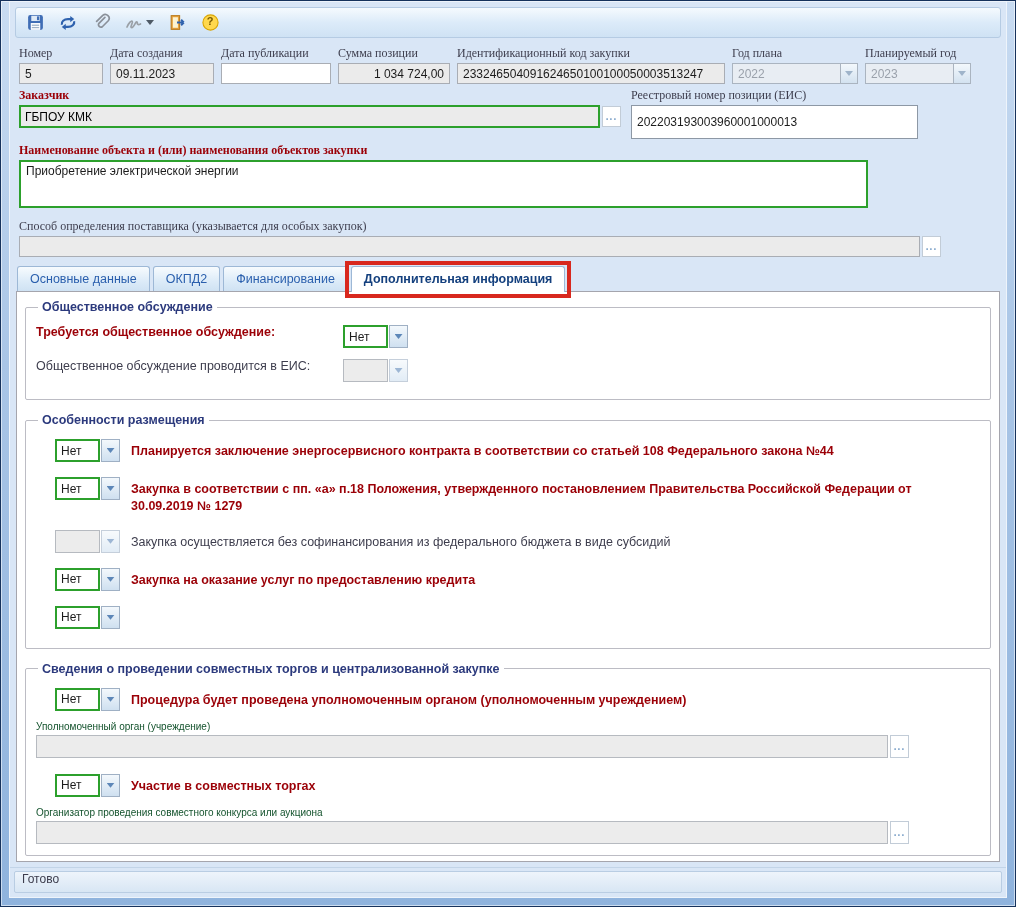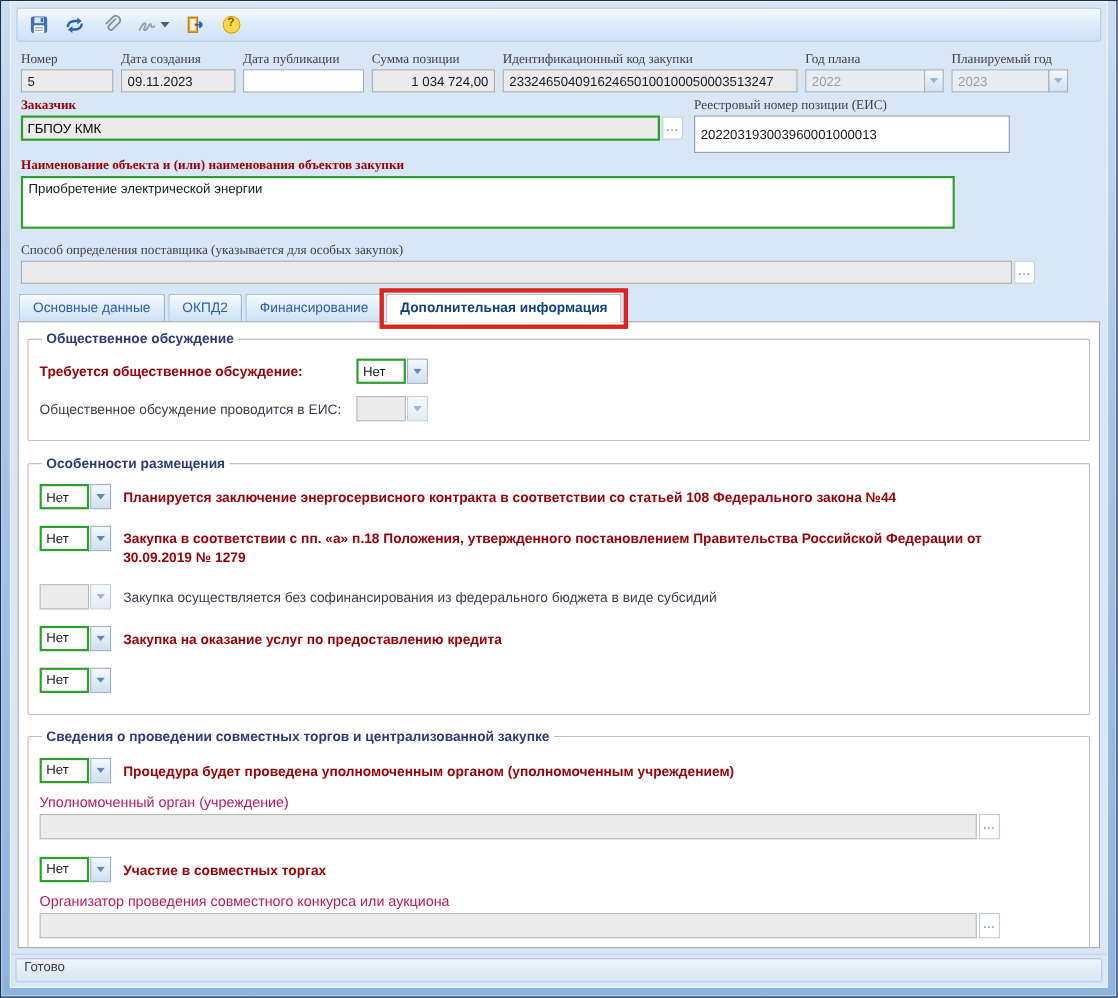--- a/index.html
+++ b/index.html
@@ -78,38 +78,38 @@
   .tab.active{ background:#fff; font-weight:bold; color:#14407e; margin-bottom:-1px; padding-bottom:6px; z-index:3; }
   .redbox{ position:absolute; left:-7px; right:-7px; top:-6px; bottom:-6px;
     border:4px solid #d8281e; pointer-events:none; z-index:5; }
 
   
   .panel{ flex:1; min-height:0; margin:0 6px; border:1px solid #a5a5ad; background:#fff;
     padding:3px 5px; position:relative; z-index:1; overflow:hidden; }
   fieldset{ border:1px solid #bcbcc4; border-radius:2px; margin:5px 3px 13px; padding:2px 10px 11px; }
   legend{ font-size:12.5px; font-weight:bold; color:#2c3a7d; padding:0 4px; margin-left:2px; }
 
-  .pd-row{ display:flex; align-items:center; margin:9px 0 11px; }
+  .pd-row{ display:flex; align-items:flex-start; margin:9px 0 11px; }
   .pd-label{ width:288px; font-size:12.5px; color:#3d3d4d; flex:none; }
   .pd-label.red{ color:#9b0007; font-weight:bold; }
 
   
   .sel{ display:inline-flex; height:23px; flex:none; }
-  .sel .sbox{ width:45px; border:2px solid #2ca02c; background:#fff; font-size:12px; color:#1c1c1c; padding:1px 4px; display:flex; align-items:center;}
+  .sel .sbox{ width:45px; border:2px solid #2ca02c; background:#fff; font-size:12px; color:#1c1c1c; padding:1px 4px; display:flex; align-items:center;margin-left:19px;}
   .sel .sarr{ width:19px; margin-left:1px; border:1px solid #9fb0c4; background:linear-gradient(#f3f8fc,#cfe0f0);
     display:flex; align-items:center; justify-content:center; cursor:pointer;}
   .sel.dis .sbox{ border:1px solid #b6bac0; background:#ececec; }
   .sel.dis .sarr{ opacity:.6; }
 
   .feat-row{ display:flex; align-items:flex-start; margin:10px 0 15px; }
   .feat-label{ margin-left:11px; font-size:12.5px; padding-top:4px; max-width:820px; line-height:1.35; }
   .feat-label.red{ color:#9b0007; font-weight:bold; }
   .feat-label.plain{ color:#3d3d4d; }
 
-  .io-label{ font-size:13px; color:#be185d; margin:10px 0 3px; }
+  .io-label{ font-size:10px; color:#14532d; margin:10px 0 3px; }
   .io-row{ display:flex; }
   .io-inp{ width:852px; height:23px; border:1px solid #b6bac0; background:#ececec; }
 
   
   .statuswrap{ flex:none; border-top:1px solid #c2d4e8; margin-top:5px; padding:3px 4px 4px; }
   .statusbar{ height:22px; border:1px solid #b9cde3; border-radius:2px;
     background:linear-gradient(#eef4fb,#d8e6f4); display:flex; align-items:flex-start; padding:0 7px;
     font-size:12px; color:#3d3d4d; }
   svg{ display:block; }
 </style>

